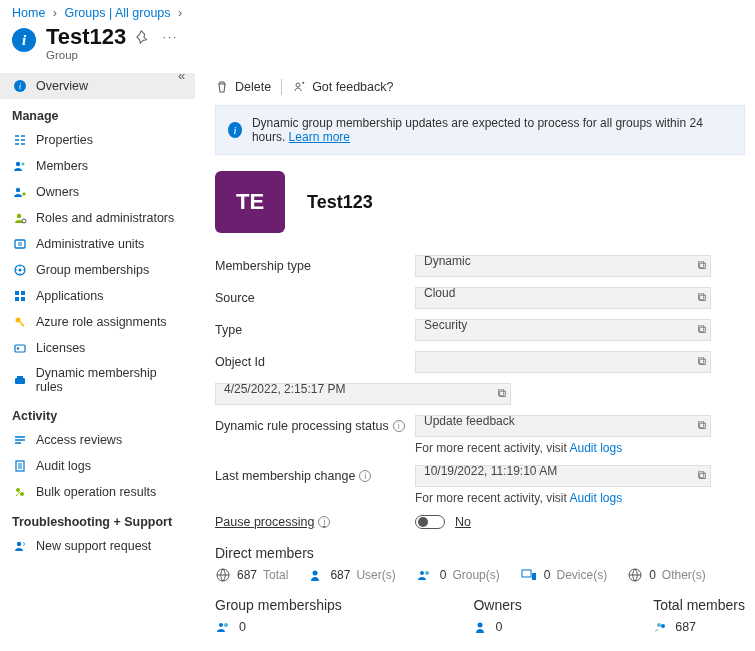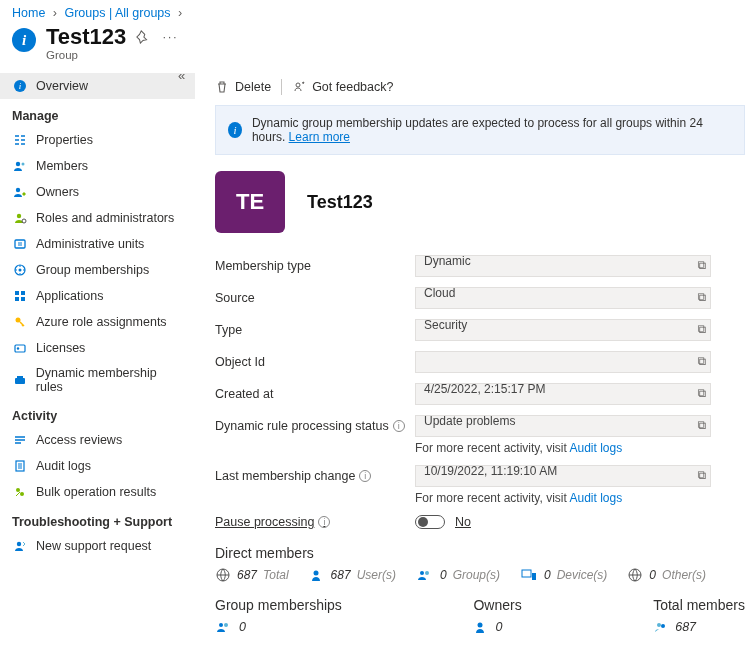--- a/index.html
+++ b/index.html
@@ -52,21 +52,21 @@
   .hint { margin:-6px 0 10px 200px; font-size:12px; color:#444; }
   .hint a { color:#0078d4; }
 
   .toggle-row { display:flex; align-items:flex-end;text-decoration:underline; }
   .toggle-row .lbl { width:200px; display:flex; align-items:center; gap:4px; }
   .toggle { width:30px; height:14px; border:1px solid #555; border-radius:10px; position:relative; margin-right:10px; background:#fff; }
   .toggle .knob { width:10px; height:10px; border-radius:50%; background:#555; position:absolute; left:2px; top:1px; }
 
   .sect-head { font-size:14px; margin:16px 0 6px 0; color:#323130; }
   .stats-row { display:flex; gap:20px; flex-wrap:wrap; font-size:12px; }
-  .stat { display:flex; align-items:center; gap:6px;font-style:italic; }
+  .stat { display:flex; align-items:center; gap:6px; }
   .stat .n { color:#323130; }
   .stat .t { color:#8a8886; }
 
   .tri-row { display:flex; justify-content:space-between; margin-top:14px; }
   .tri-col .sect-head { margin-top:0; }
 
   svg { display:block; }
   .icn-q { width:12px; height:12px; border:1px solid #888; border-radius:50%; font-size:9px; display:inline-flex; align-items:center; justify-content:center; color:#888; }
 </style>
 </head>
@@ -304,33 +304,32 @@
         </div>
     </div>
     <div class="form-row">
       <div class="lbl">Object Id</div>
       <div class="val">
           <span></span>
           <span class="copy">⧉</span>
         </div>
     </div>
     <div class="form-row">
-      <div class="lbl">Created at</div>
       <div class="val">
           <span>4/25/2022, 2:15:17 PM</span>
           <span class="copy">⧉</span>
         </div>
     </div>
     <div class="form-row">
       <div class="lbl">
           <span>Dynamic rule processing status</span> 
           <span class="icn-q">i</span>
         </div>
       <div class="val">
-          <span>Update problems</span>
+          <span>Update feedback</span>
           <span class="copy">⧉</span>
         </div>
     </div>
     <div class="hint"><span>For more recent activity, visit </span><a href="#">Audit logs</a></div>
 
     <div class="form-row">
       <div class="lbl">
           <span>Last membership change</span> 
           <span class="icn-q">i</span>
         </div>

